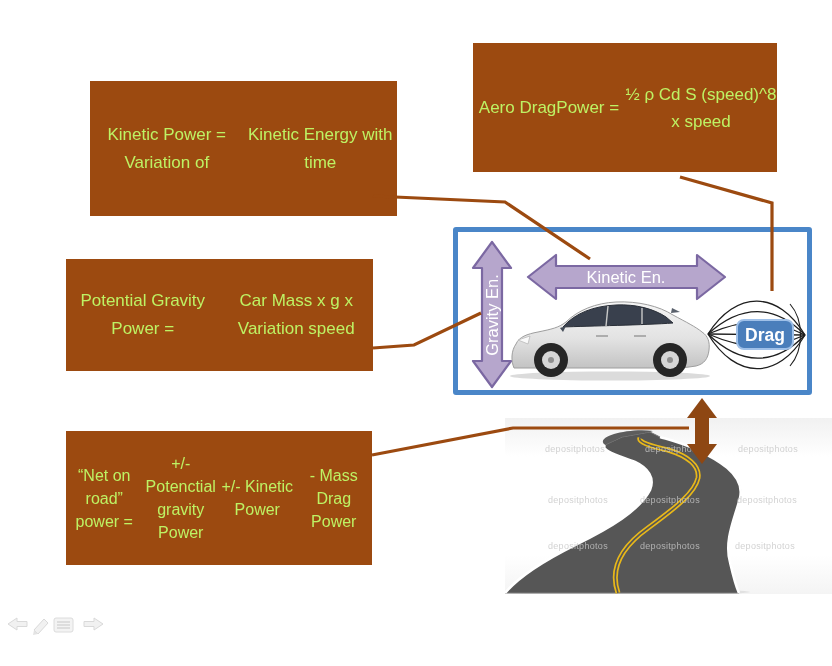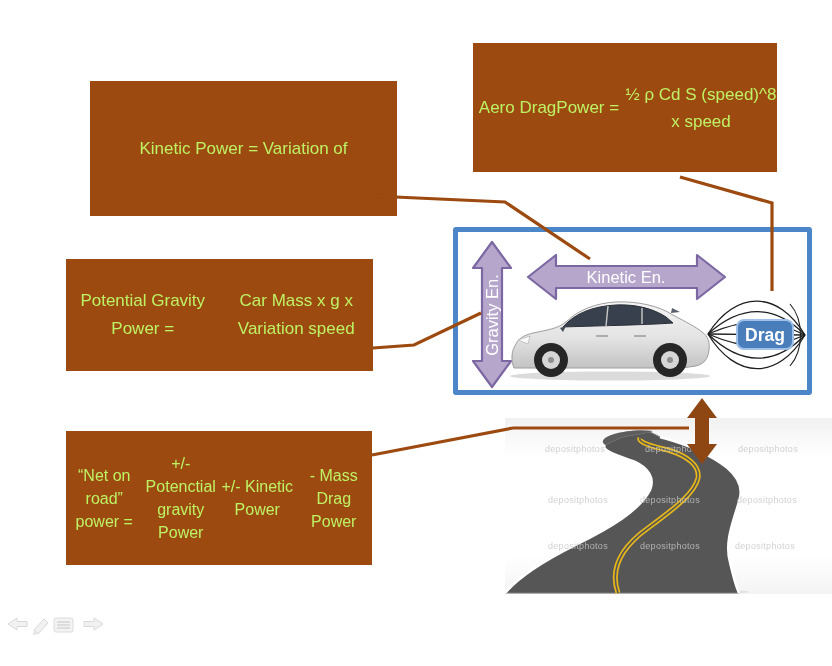--- a/index.html
+++ b/index.html
@@ -39,20 +39,21 @@
   .arrow-label{fill:#ffffff;font-family:"Liberation Sans",sans-serif;font-size:16.5px;}
   .drag-label{fill:#ffffff;font-family:"Liberation Sans",sans-serif;font-size:17.5px;font-weight:600;}
 </style>
 </head>
 <body>
 
 <div class="slide">
 
   <div class="bbox" id="box-kinetic">
     <div class="ln">Kinetic Power = Variation of</div>
+    <div class="ln">Kinetic Energy with time</div>
   </div>
 
   <div class="bbox" id="box-aero">
     <div class="ln">Aero DragPower =</div>
     <div class="ln">½ ρ Cd S (speed)^8 x speed</div>
   </div>
 
   <div class="bbox" id="box-potential">
     <div class="ln">Potential Gravity Power =</div>
     <div class="ln">Car Mass x g x Variation speed</div>

